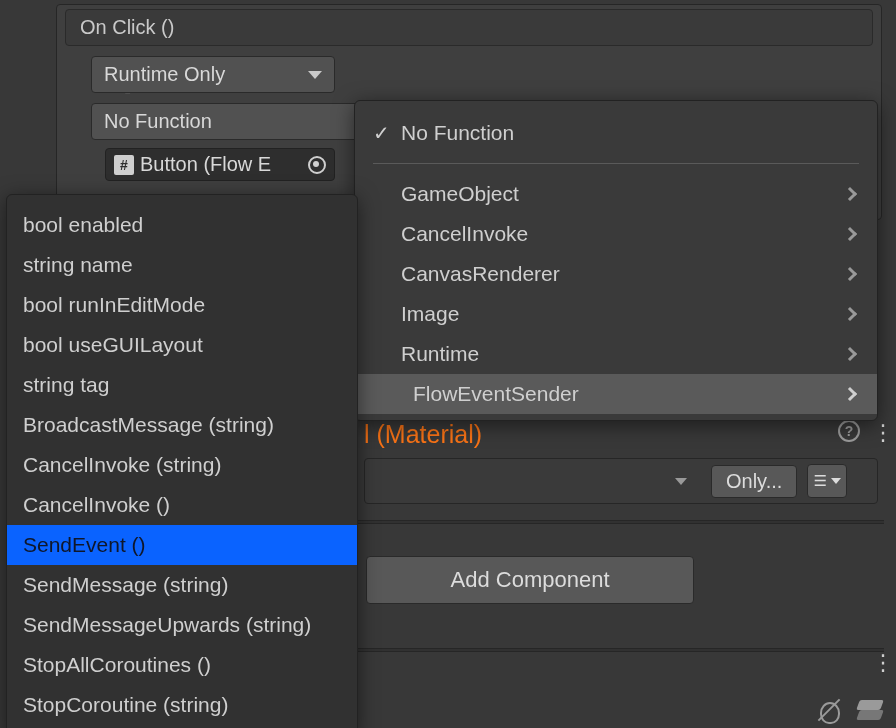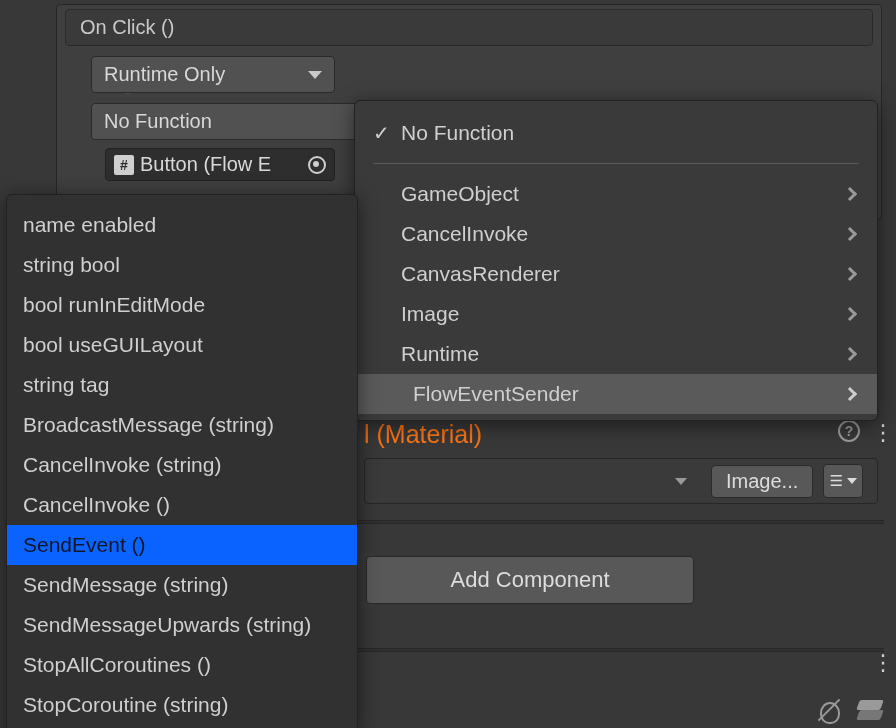--- a/index.html
+++ b/index.html
@@ -302,21 +302,21 @@
     <span class="object-picker"></span>
   </div>
 </div>
 
 <div class="material-header">l (Material)</div>
 <div class="help-icon">?</div>
 <div class="vdots">⋮</div>
 
 <div class="shader-row">
   <span class="shader-dd-caret"></span>
-  <div class="edit-btn">Image...</div>
+  <div class="edit-btn">Only...</div>
   <div class="list-icon">
     <span>☰</span>
     <span class="caret-mini"></span>
   </div>
 </div>
 
 <div class="panel-sep s1"></div>
 <div class="panel-sep s2"></div>
 <div class="vdots2">⋮</div>
 
@@ -364,22 +364,22 @@
       <div class="func-item highlight">
         <span class="check"></span>
         <span class="label">FlowEventSender</span>
         <span class="chev-right"></span>
       </div>
     </div>
 </div>
 
 <div class="method-popover">
   <div id="method-items">
-      <div class="method-item">name enabled</div>
-      <div class="method-item">string bool</div>
+      <div class="method-item">bool enabled</div>
+      <div class="method-item">string name</div>
       <div class="method-item">bool runInEditMode</div>
       <div class="method-item">bool useGUILayout</div>
       <div class="method-item">string tag</div>
       <div class="method-item">BroadcastMessage (string)</div>
       <div class="method-item">CancelInvoke (string)</div>
       <div class="method-item">CancelInvoke ()</div>
       <div class="method-item selected">SendEvent ()</div>
       <div class="method-item">SendMessage (string)</div>
       <div class="method-item">SendMessageUpwards (string)</div>
       <div class="method-item">StopAllCoroutines ()</div>

